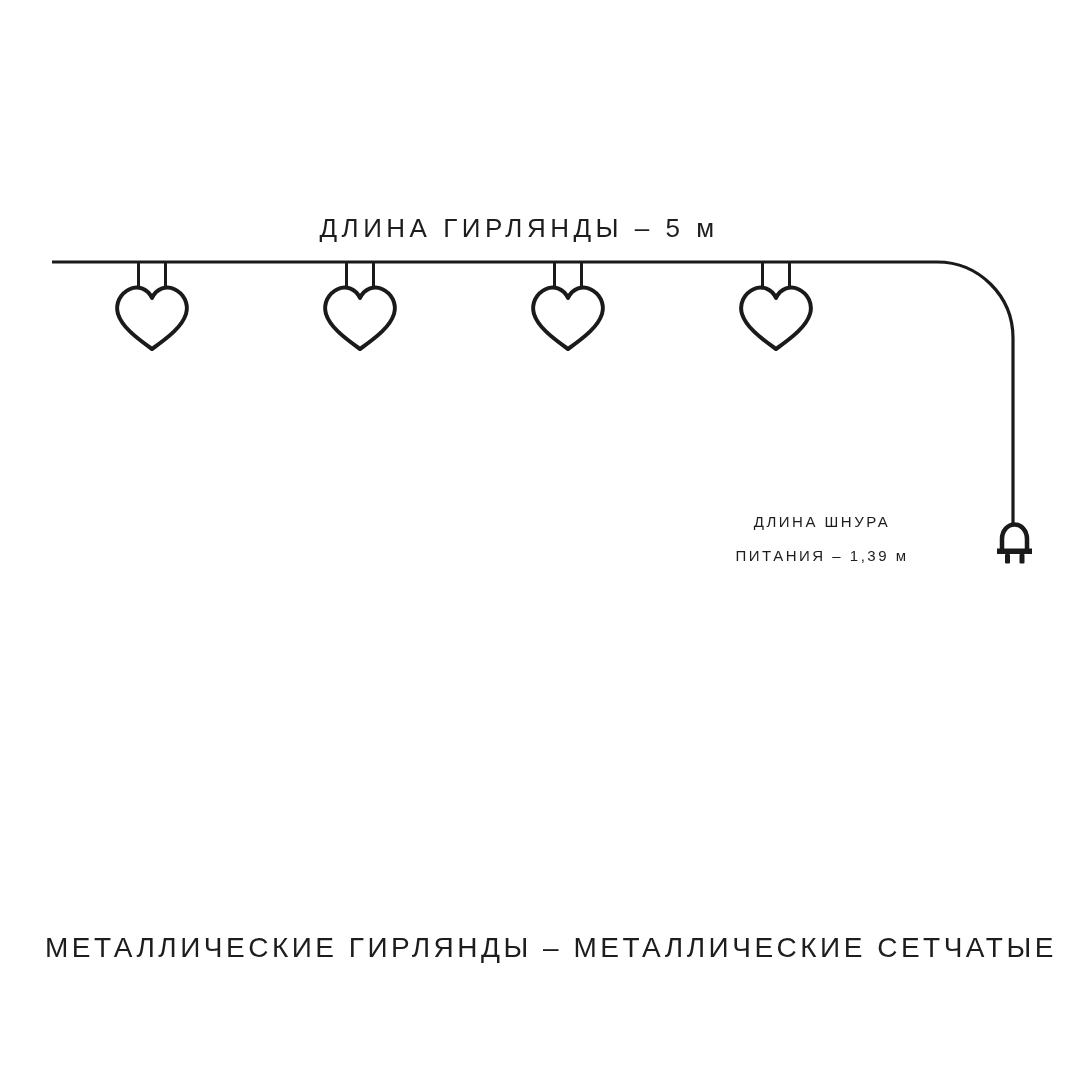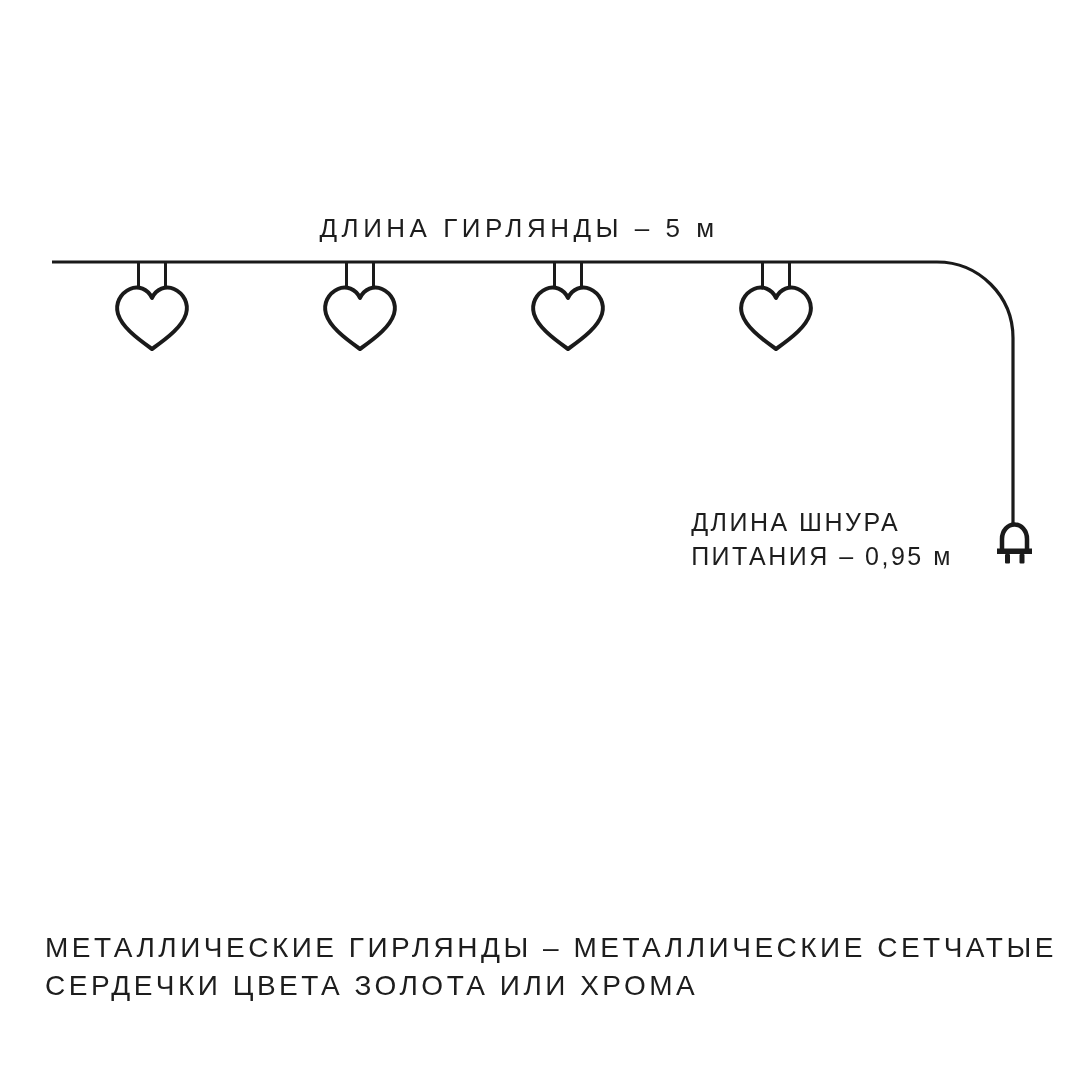--- a/index.html
+++ b/index.html
@@ -32,22 +32,22 @@
     font-weight: 400;
     letter-spacing: 4.5px;
     white-space: nowrap;
     color: #1d1d1d;
   }
   .cord-label {
     position: absolute;
     top: 505px;
     left: 822px;
     transform: translateX(-50%);
-    text-align: left;
-    font-size: 25px;
+    text-align: center;
+    font-size: 15px;
     letter-spacing: 2.5px;
     line-height: 34px;
     white-space: nowrap;
     color: #1d1d1d;
   }
   .footer-text {
     position: absolute;
     left: 45px;
     top: 929px;
     font-size: 28px;
@@ -89,21 +89,20 @@
       <rect x="997" y="548.5" width="35" height="5.5" fill="#1a1a1a"></rect>
       <rect x="1005" y="554" width="5" height="9.5" rx="1" fill="#1a1a1a"></rect>
       <rect x="1019.5" y="554" width="5" height="9.5" rx="1" fill="#1a1a1a"></rect>
     </g>
   </svg>
 
   <div class="garland-title">ДЛИНА ГИРЛЯНДЫ – 5 м</div>
 
   <div class="cord-label">
     <div>ДЛИНА ШНУРА</div>
-    <div>ПИТАНИЯ – 0,95 м</div>
+    <div>ПИТАНИЯ – 1,39 м</div>
   </div>
 
   <div class="footer-text">
     <div>МЕТАЛЛИЧЕСКИЕ ГИРЛЯНДЫ – МЕТАЛЛИЧЕСКИЕ СЕТЧАТЫЕ</div>
-    <div>СЕРДЕЧКИ ЦВЕТА ЗОЛОТА ИЛИ ХРОМА</div>
   </div>
 
 </div>
 
 </body></html>

